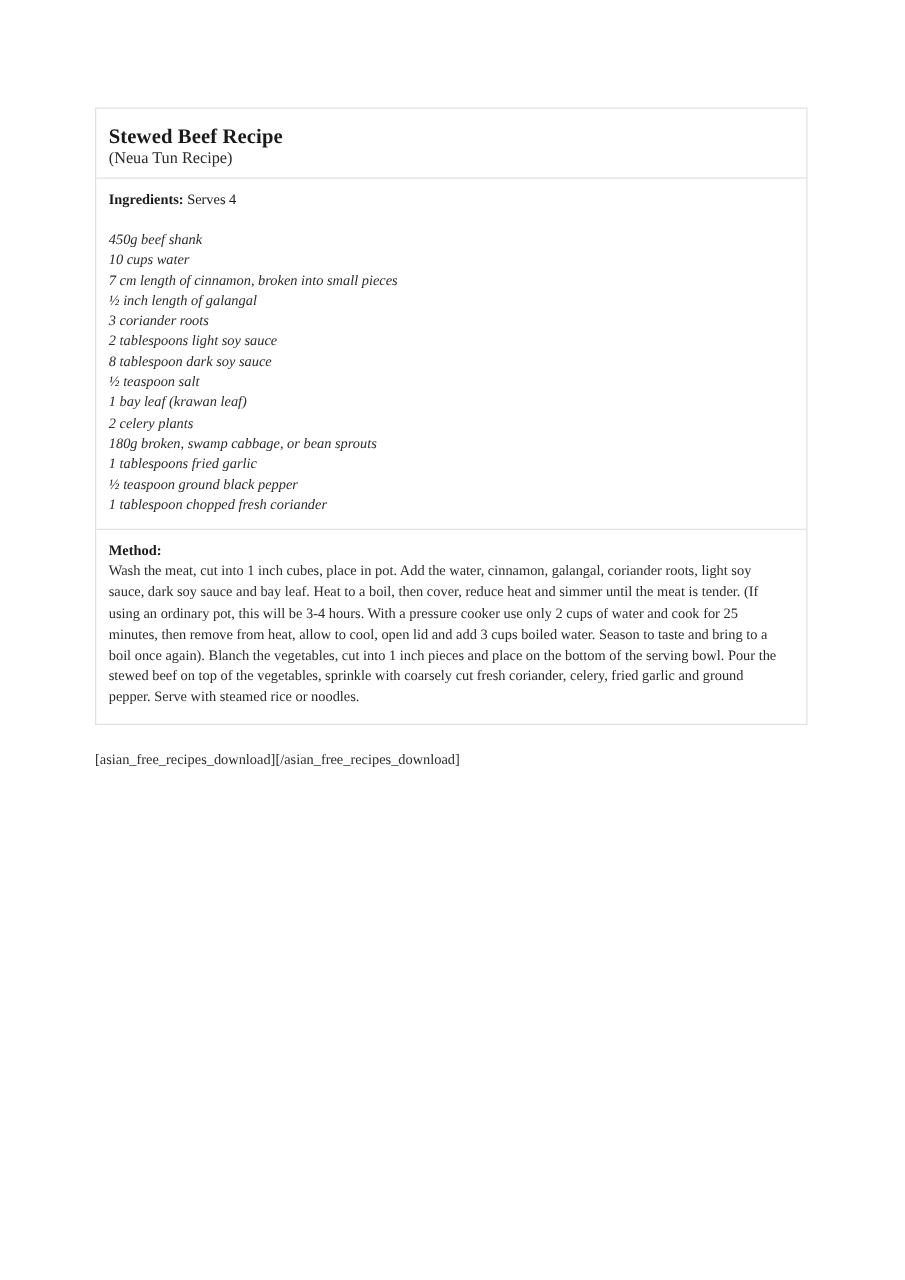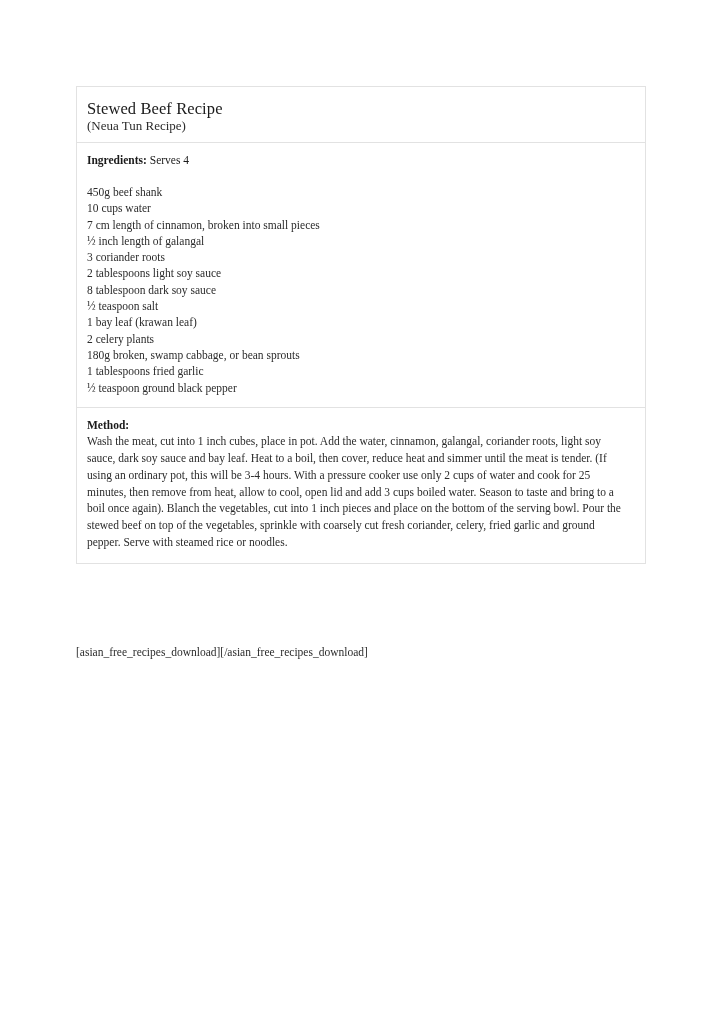--- a/index.html
+++ b/index.html
@@ -47,21 +47,21 @@
     line-height: 0;
   }
 
   
   .header-block {
     padding: 12px 10px 9px 10px;
   }
   .recipe-title {
     font-family: "Liberation Serif", "DejaVu Serif", serif;
     font-size: 16.5px;
-    font-weight: normal;
+    font-weight: bold;
     line-height: 19px;
     margin: 0;
     letter-spacing: 0.1px;
     color: #1a1a1a;
   }
   .recipe-subtitle {
     font-family: "Liberation Serif", "DejaVu Serif", serif;
     font-size: 13px;
     line-height: 14px;
     margin: 1px 0 0 0;
@@ -82,20 +82,21 @@
     font-weight: bold;
   }
   .ingredients-heading .serves {
     font-weight: normal;
   }
   .ingredients-list {
     list-style: none;
     margin: 0;
     padding: 0;
     margin-top: 16px;
+    font-style: italic;
   }
   .ingredients-list li {
     font-size: 11.5px;
     line-height: 16.3px;
     color: #2b2b2b;
     white-space: nowrap;
   }
 
   
   .method-block {
@@ -120,21 +121,20 @@
   
   .shortcode-line {
     position: absolute;
     left: 76px;
     top: 601px;
     font-family: "Liberation Serif", "DejaVu Serif", serif;
     font-size: 11.5px;
     line-height: 15px;
     color: #2b2b2b;
     white-space: nowrap;
-    margin-top: 44px;
   }
 </style>
 </head>
 <body>
 
 <div class="page">
 
   <div class="recipe-card">
 
     <div class="card-section header-block">
@@ -155,20 +155,21 @@
         <li>½ inch length of galangal</li>
         <li>3 coriander roots</li>
         <li>2 tablespoons light soy sauce</li>
         <li>8 tablespoon dark soy sauce</li>
         <li>½ teaspoon salt</li>
         <li>1 bay leaf (krawan leaf)</li>
         <li>2 celery plants</li>
         <li>180g broken, swamp cabbage, or bean sprouts</li>
         <li>1 tablespoons fried garlic</li>
         <li>½ teaspoon ground black pepper</li>
+        <li>1 tablespoon chopped fresh coriander</li>
       </ul>
     </div>
 
     <div class="section-divider"></div>
 
     <div class="card-section method-block">
       <p class="method-heading">Method:</p>
       <p class="method-text">Wash the meat, cut into 1 inch cubes, place in pot.  Add the water, cinnamon, galangal, coriander roots, light soy sauce, dark soy sauce and bay leaf.  Heat to a boil, then cover, reduce heat and simmer until the meat is tender.  (If using an ordinary pot, this will be 3-4 hours.  With a pressure cooker use only 2 cups of water and cook for 25 minutes, then remove from heat, allow to cool, open lid and add 3 cups boiled water.  Season to taste and bring to a boil once again).  Blanch the vegetables, cut into 1 inch pieces and place on the bottom of the serving bowl.  Pour the stewed beef on top of the vegetables, sprinkle with coarsely cut fresh coriander, celery, fried garlic and ground pepper.  Serve with steamed rice or noodles.</p>
     </div>
 

